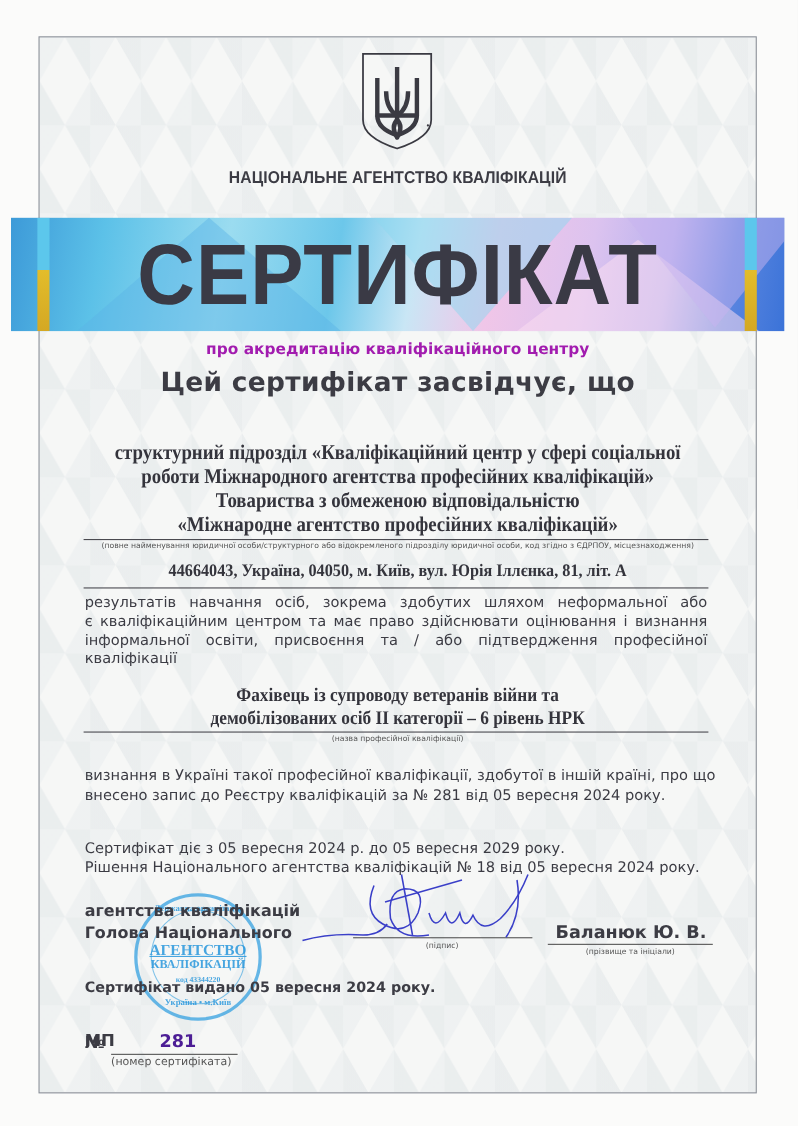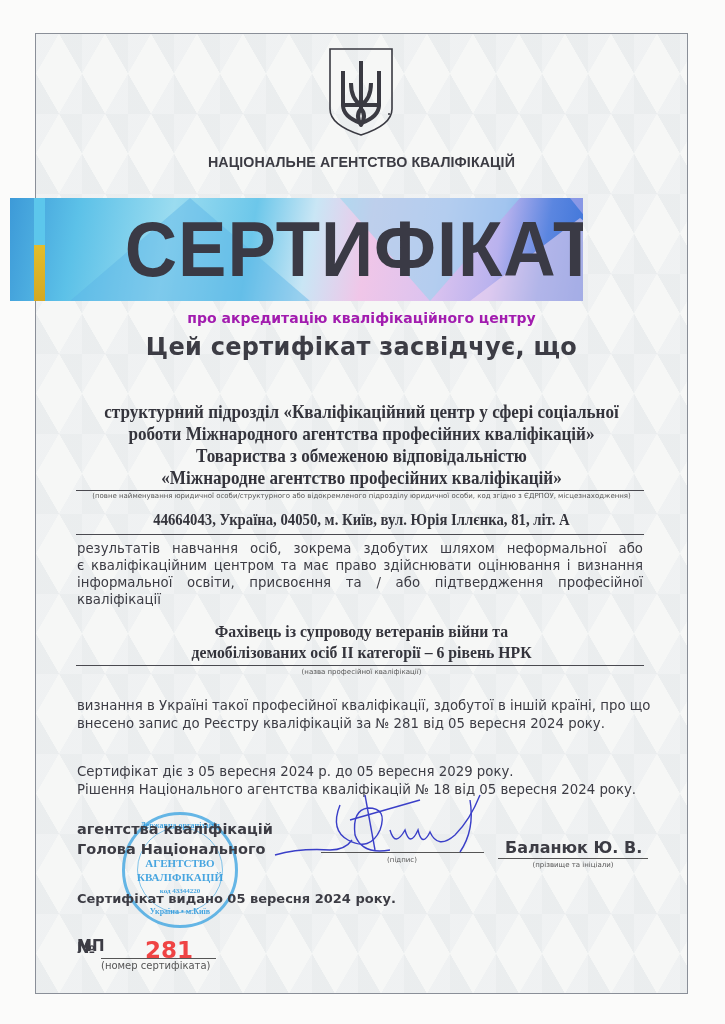--- a/index.html
+++ b/index.html
@@ -22,21 +22,21 @@
   .abs { position:absolute; }
   .center { left:35px; width:653px; text-align:center; }
   .coat {
     left:327px; top:47px; width:68px; height:90px;
   }
   .agency-title {
     top:153px; font-family:"Liberation Sans", sans-serif; font-weight:bold;
     font-size:15.5px; color:#3c3c44; letter-spacing:0.1px; transform:scaleX(0.92);
   }
   .banner {
-    left:10px; top:198px; width:573px; height:103px; overflow:hidden;
+    left:10px; top:198px; width:703px; height:103px; overflow:hidden;
     background:linear-gradient(100deg,#3d9ad8 0%, #5cc1e8 12%, #9bdcf0 28%, #6cc7ea 42%, #c9e6f5 52%, #f0c6e8 62%, #dcc3ef 74%, #b9b2ee 84%, #5b86e0 92%, #3b73d8 100%);
   }
   .banner .tri1 { position:absolute; left:60px; top:0; width:0; height:0;
     border-left:120px solid transparent; border-right:120px solid transparent; border-bottom:103px solid rgba(90,180,230,0.45); }
   .banner .tri2 { position:absolute; left:330px; top:0; width:0; height:0;
     border-left:90px solid transparent; border-right:90px solid transparent; border-top:103px solid rgba(140,215,240,0.5); }
   .banner .tri3 { position:absolute; left:460px; top:20px; width:0; height:0;
     border-left:110px solid transparent; border-right:110px solid transparent; border-bottom:83px solid rgba(250,220,240,0.55); }
   .banner .tri4 { position:absolute; left:560px; top:0; width:0; height:0;
     border-left:80px solid transparent; border-right:80px solid transparent; border-top:100px solid rgba(200,180,240,0.5); }
@@ -148,21 +148,21 @@
 </div>
 
 <div class="abs plain" style="top:763px;">
   <div>Сертифікат діє з 05 вересня 2024 р. до  05 вересня 2029 року.</div>
   <div>Рішення Національного агентства кваліфікацій № 18 від 05 вересня 2024 року.</div>
 </div>
 
 <div class="abs stamp">
   <div class="stamp-inner"></div>
   <div class="stamp-text" style="top:6px; font-size:8px;">Державна організація</div>
-  <div class="stamp-text" style="top:42px; font-size:11px;">АГЕНТСТВО</div>
+  <div class="stamp-text" style="top:42px; font-size:14px;text-decoration:underline;">АГЕНТСТВО</div>
   <div class="stamp-text" style="top:56px; font-size:11px;">КВАЛІФІКАЦІЙ</div>
   <div class="stamp-text" style="top:72px; font-size:7px;">код 43344220</div>
   <div class="stamp-text" style="top:92px; font-size:8px;">Україна • м.Київ</div>
 </div>
 
 <div class="abs sig-label">
   <div>агентства кваліфікацій</div>
   <div>Голова Національного</div>
 </div>
 <div class="rule" style="left:321px; top:852px; width:163px; background:#555;"></div>
@@ -181,15 +181,15 @@
   </svg>
 </div>
 
 <div class="abs name">Баланюк Ю. В.</div>
 <div class="rule" style="left:498px; top:858px; width:150px; background:#555;"></div>
 <div class="abs caption" style="left:498px; top:861px; width:150px; text-align:center;">(прізвище та ініціали)</div>
 
 <div class="abs" style="left:77px; top:891px; font-size:13px; font-weight:bold; color:#3c3c44;">Сертифікат видано 05 вересня  2024 року.</div>
 <div class="abs" style="left:77px; top:915px; font-size:15px; font-weight:bold; color:#3c3c44;margin-top:22px;">МП</div>
 <div class="abs" style="left:77px; top:939px; font-size:15px; font-weight:bold; color:#3c3c44;">№</div>
-<div class="abs" style="left:145px; top:937px; font-size:23px; font-weight:bold; color:#ef4444;">281</div>
+<div class="abs" style="left:145px; top:937px; font-size:16px; font-weight:bold; color:#4c1d95;">281</div>
 <div class="rule" style="left:101px; top:958px; width:115px; background:#555;"></div>
 <div class="abs" style="left:101px; top:960px; font-size:10px; color:#555;">(номер сертифіката)</div>
 
 </body></html>

